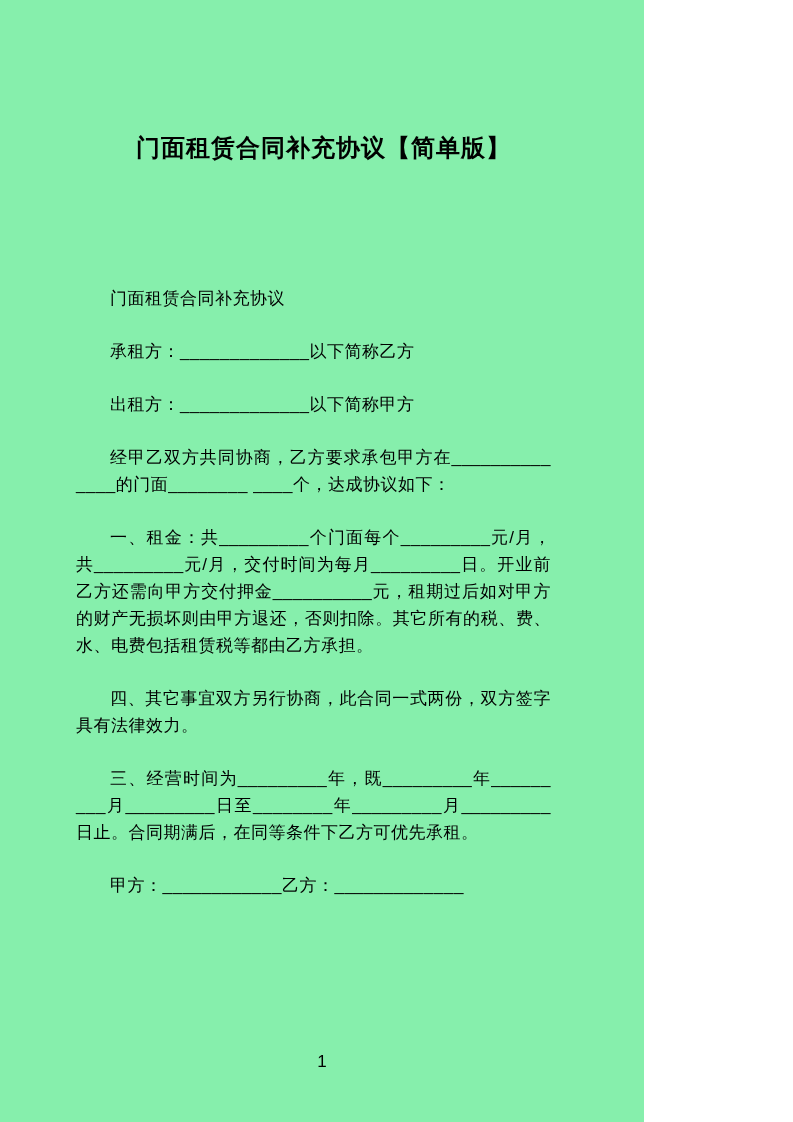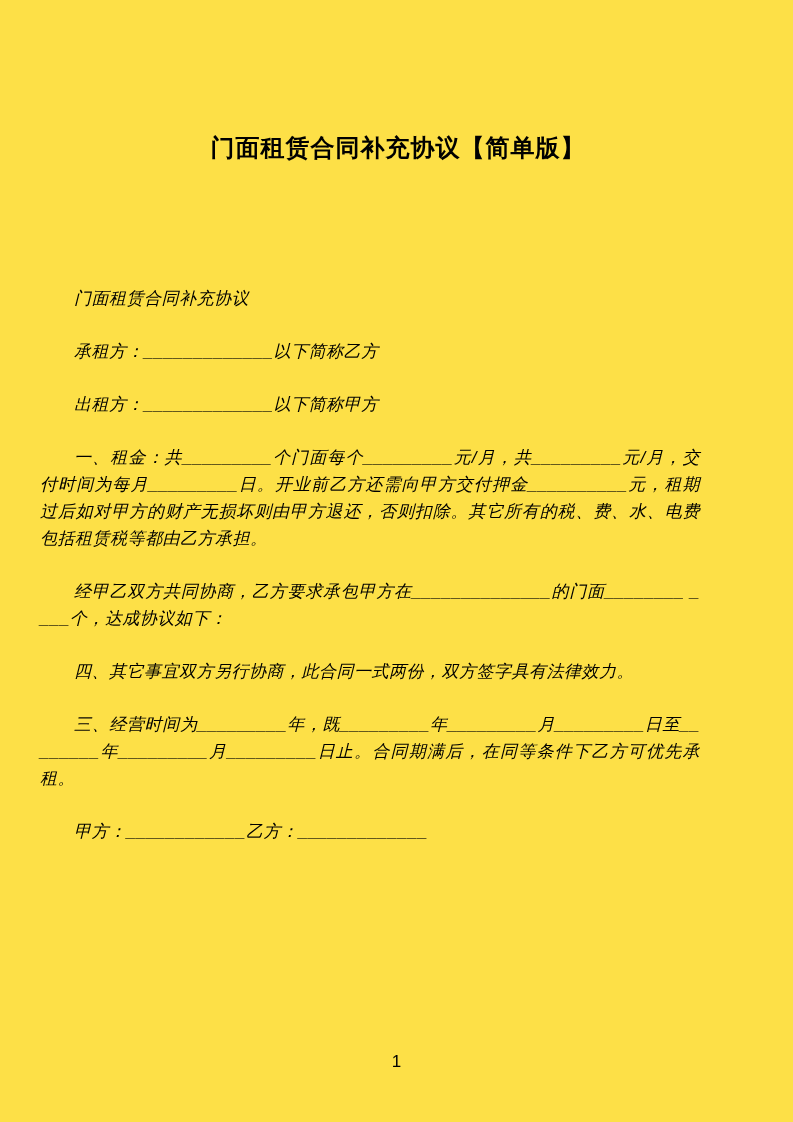--- a/index.html
+++ b/index.html
@@ -2,38 +2,37 @@
 <html><head>
 <meta charset="utf-8">
 <style>
   html, body {
     margin: 0;
     padding: 0;
     background: #ffffff;
   }
   .page {
     position: relative;
-    width: 793px;
+    width: 644px;
     height: 1122px;
-    background: #fde047;
+    background: #86efac;
     overflow: hidden;
     font-family: "Liberation Sans", "DejaVu Sans", sans-serif;
     color: #000000;
   }
   .doc-title {
     margin: 130px 93px 119px 96px;
     font-size: 24px;
     line-height: 36px;
     font-weight: 700;
     text-align: center;
     letter-spacing: 1px;
   }
   .doc-body {
-    margin: 0 93px 0 40px;
-    font-style: italic;
+    margin: 0 93px 0 76px;
   }
   .doc-body p {
     margin: 0 0 26px 0;
     font-size: 17px;
     line-height: 27px;
     text-indent: 2em;
     text-align: justify;
     word-break: break-all;
     letter-spacing: 0.5px;
   }
@@ -54,23 +53,23 @@
 
   <h1 class="doc-title">门面租赁合同补充协议【简单版】</h1>
 
   <div class="doc-body">
     <p>门面租赁合同补充协议</p>
 
     <p>承租方：_____________以下简称乙方</p>
 
     <p>出租方：_____________以下简称甲方</p>
 
+    <p>经甲乙双方共同协商，乙方要求承包甲方在______________的门面________ ____个，达成协议如下：</p>
+
     <p>一、租金：共_________个门面每个_________元/月，共_________元/月，交付时间为每月_________日。开业前乙方还需向甲方交付押金__________元，租期过后如对甲方的财产无损坏则由甲方退还，否则扣除。其它所有的税、费、水、电费包括租赁税等都由乙方承担。</p>
-
-    <p>经甲乙双方共同协商，乙方要求承包甲方在______________的门面________ ____个，达成协议如下：</p>
 
 
     <p>四、其它事宜双方另行协商，此合同一式两份，双方签字具有法律效力。</p>
 
     <p>三、经营时间为_________年，既_________年_________月_________日至________年_________月_________日止。合同期满后，在同等条件下乙方可优先承租。</p>
 
     <p>甲方：____________乙方：_____________</p>
 
   </div>
 

